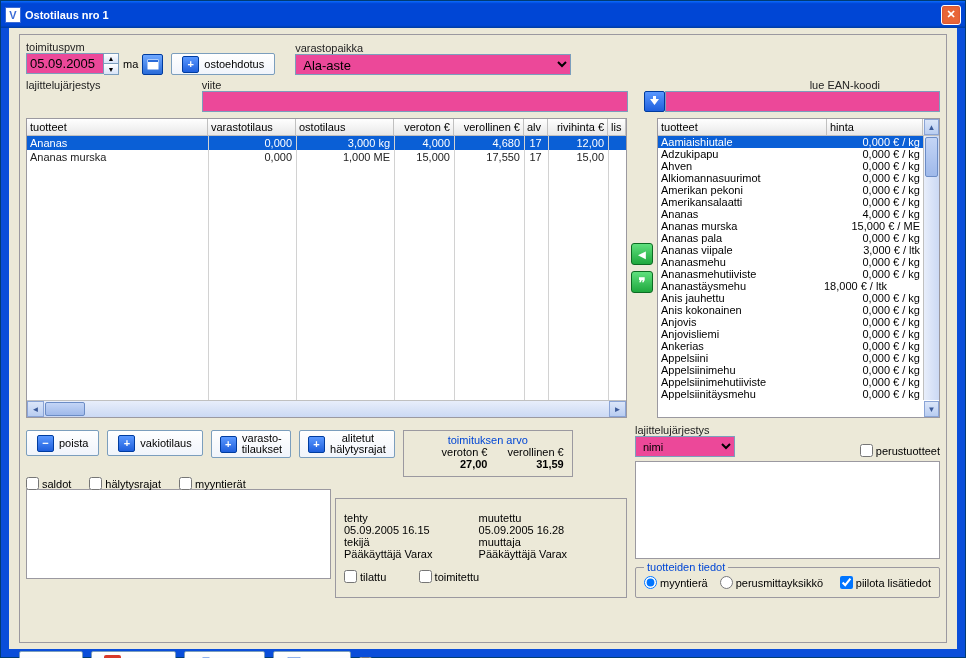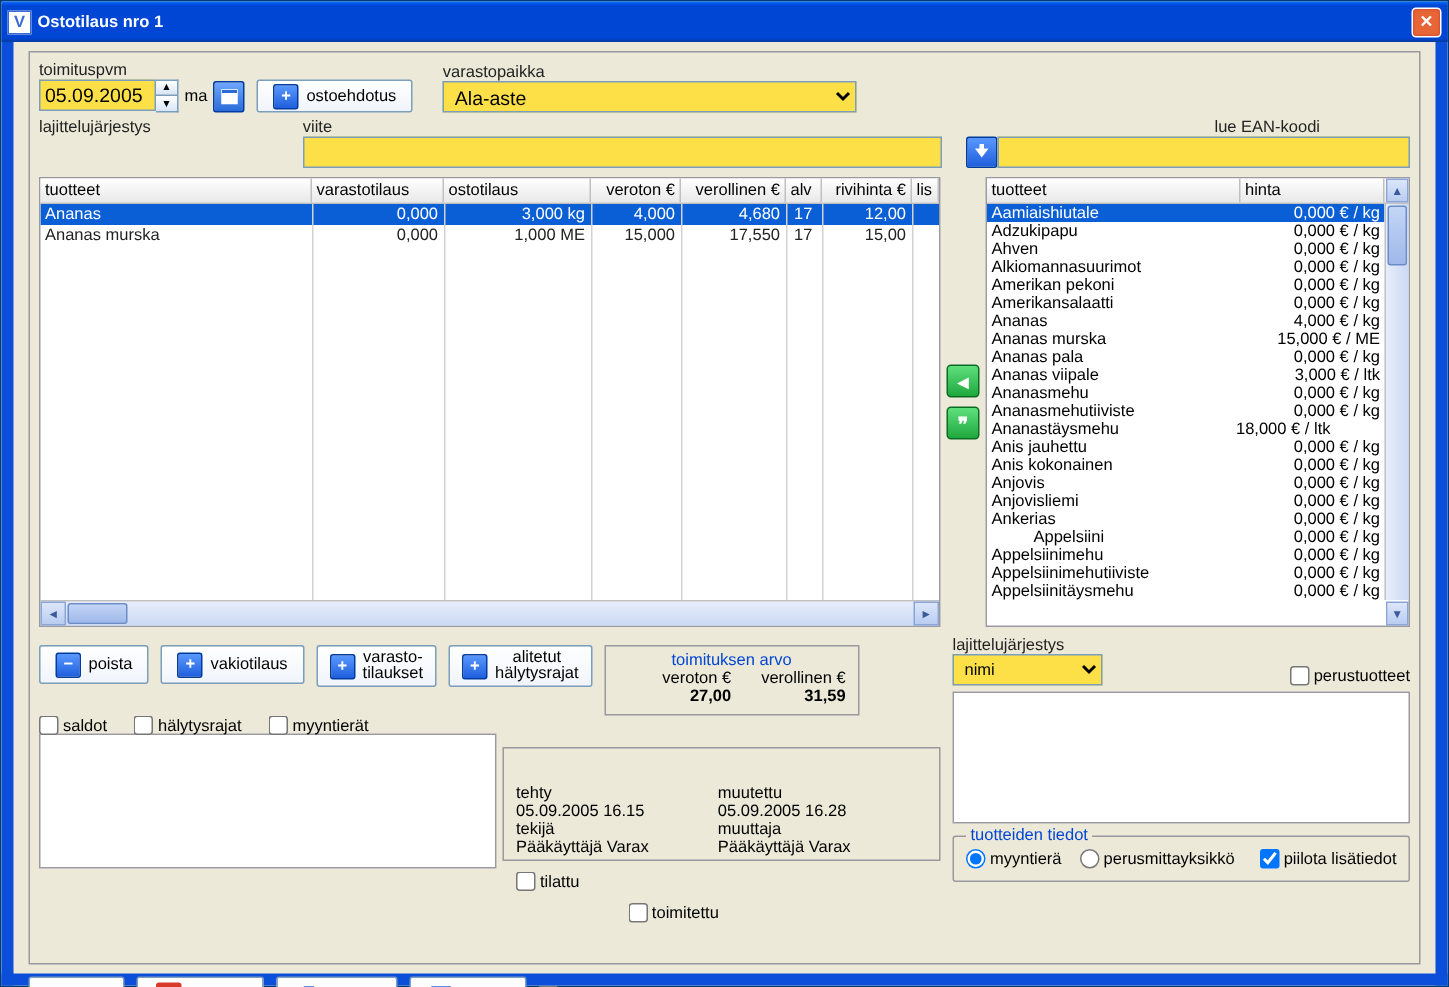--- a/index.html
+++ b/index.html
@@ -7,21 +7,21 @@
   .window { width: 966px; height: 658px; background: #ece9d8; border: 1px solid #003c74; box-shadow: 0 0 0 1px #0a4eda inset; }
   .titlebar { height: 27px; background: linear-gradient(#0a6cff,#0046d5 10%,#0046d5 90%,#003c9f); display:flex; align-items:center; padding: 0 4px; }
   .titlebar-icon { width:16px;height:16px;background:#fff;color:#3b6bd6;font-weight:bold;display:flex;align-items:center;justify-content:center;font-size:11px;margin-right:4px;border:1px solid #3b6bd6;}
   .titlebar-text { color:#fff; font-weight:bold; flex:1; }
   .close-btn { width:20px;height:20px;background:#e86537;border:1px solid #fff;border-radius:3px;display:flex;align-items:center;justify-content:center;color:#fff;font-weight:bold;box-shadow:inset 0 0 2px #c0392b;}
   .main { padding: 6px 10px; height: calc(100% - 27px); background:#ece9d8; border:8px solid #0a4eda; border-top:none; }
   .inner-panel { border:1px solid #9b99a0; height:100%; padding:6px 6px; position:relative; }
   .row { display:flex; gap:8px; align-items:flex-end; }
   .field-group { display:flex; flex-direction:column; }
   .label { color:#222; }
-  .input, select { border:1px solid #7b9ebd; background:#fde047; padding:2px 3px; height:21px; }
+  .input, select { border:1px solid #7b9ebd; background:#ec4899; padding:2px 3px; height:21px; }
   .spinner { display:flex; }
   .spinner .input { width:78px; font-size:13px; font-weight:normal; }
   .spin-btns { display:flex; flex-direction:column; border:1px solid #7b9ebd; border-left:none; }
   .spin-btns button { width:14px; height:10px; font-size:7px; line-height:7px; padding:0; background:linear-gradient(#fff,#d8e4f8); border:none; border-bottom:1px solid #7b9ebd;}
   .spin-btns button:last-child{border-bottom:none;}
   .icon-btn-square { width:21px;height:21px;border:1px solid #003c9f;background:linear-gradient(#5a98ff,#1f5fdc);display:inline-flex;align-items:center;justify-content:center;color:#fff;font-weight:bold;border-radius:2px;}
   .grid-area { display:flex; gap:4px; margin-top:6px; }
   .grid-box { border:1px solid #9b99a0; background:#fff; position:relative; }
   .grid-header { display:flex; background:linear-gradient(#fff,#e8e8e8); border-bottom:1px solid #c0c0c0; }
   .gh { border-right:1px solid #c0c0c0; padding:2px 3px; white-space:nowrap; overflow:hidden; }
@@ -53,21 +53,21 @@
   .bottom-bar{display:flex;gap:8px;margin-top:8px;align-items:center;}
   .bottom-bar .pillbtn{height:24px; padding:3px 12px;}
   .bottom-bar .ico{width:17px;height:17px;display:inline-flex;align-items:center;justify-content:center;border-radius:2px;font-size:11px;}
   .right-col{display:flex;flex-direction:column;}
   .text-right{text-align:right;}
   .text-center{text-align:center;}
   .product-row{display:flex;padding:0 3px;}
   .product-row.sel{background:#0a5fd6;color:#fff;}
   .text-blue{color:#0046d5;}
   .values-box{border:1px solid #9b99a0;padding:3px 8px 6px;min-width:170px;}
-  .info-area{border:1px solid #9b99a0;background:#ece9d8;padding:24px 8px;height:76px;min-width:290px;margin-top:-1px;font-size:11px;}
+  .info-area{border:1px solid #9b99a0;background:#ece9d8;padding:13px 8px;height:100px;min-width:290px;margin-top:-1px;font-size:11px;}
   .info-area .col{display:inline-block;vertical-align:top;}
 </style>
 </head>
 <body>
 
 <div class="window">
 
   <div class="titlebar">
     <div class="titlebar-icon">V</div>
     <div class="titlebar-text">Ostotilaus nro 1</div>
@@ -263,21 +263,21 @@
               </div>
               <div class="product-row">
                 <div style="flex: 1 1 0%;">Anjovisliemi</div>
                 <div style="width: 96px; text-align: right;">0,000 € / kg</div>
               </div>
               <div class="product-row">
                 <div style="flex: 1 1 0%;">Ankerias</div>
                 <div style="width: 96px; text-align: right;">0,000 € / kg</div>
               </div>
               <div class="product-row">
-                <div style="flex: 1 1 0%; margin-left: 28px;">Appelsiini</div>
+                <div style="flex: 1 1 0%;">Appelsiini</div>
                 <div style="width: 96px; text-align: right;">0,000 € / kg</div>
               </div>
               <div class="product-row">
                 <div style="flex: 1 1 0%;">Appelsiinimehu</div>
                 <div style="width: 96px; text-align: right;">0,000 € / kg</div>
               </div>
               <div class="product-row">
                 <div style="flex: 1 1 0%;">Appelsiinimehutiiviste</div>
                 <div style="width: 96px; text-align: right;">0,000 € / kg</div>
               </div>
@@ -359,21 +359,21 @@
                     <input type="checkbox" style="">
                     <span>tilattu</span>
                   </label>
             </div>
             <div class="col" style="width:48%;">
               <div>muutettu</div>
               <div>05.09.2005  16.28</div>
               <div>muuttaja</div>
               <div>Pääkäyttäjä Varax</div>
               <div style="height:10px;"></div>
-              <label class="chk" style="margin-left:-60px;margin-top:21px;">
+              <label class="chk" style="margin-left:-60px;">
                     <input type="checkbox" style="">
                     <span>toimitettu</span>
                   </label>
             </div>
           </div>
         </div>
       </div>
 
       <div style="flex:1;display:flex;flex-direction:column;gap:4px;">
         <div style="display:flex;justify-content:space-between;align-items:flex-end;">

